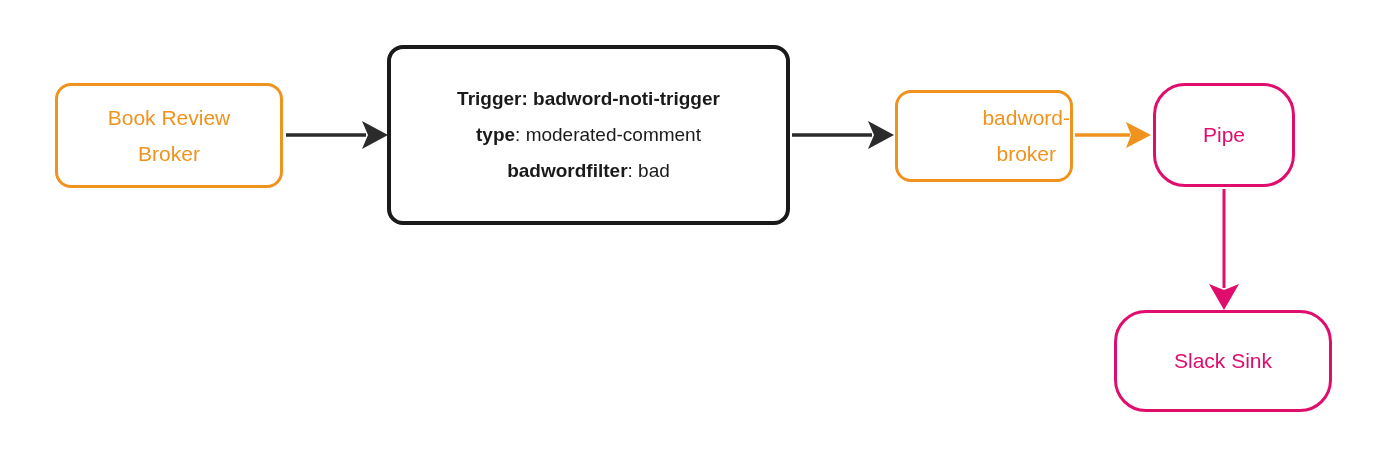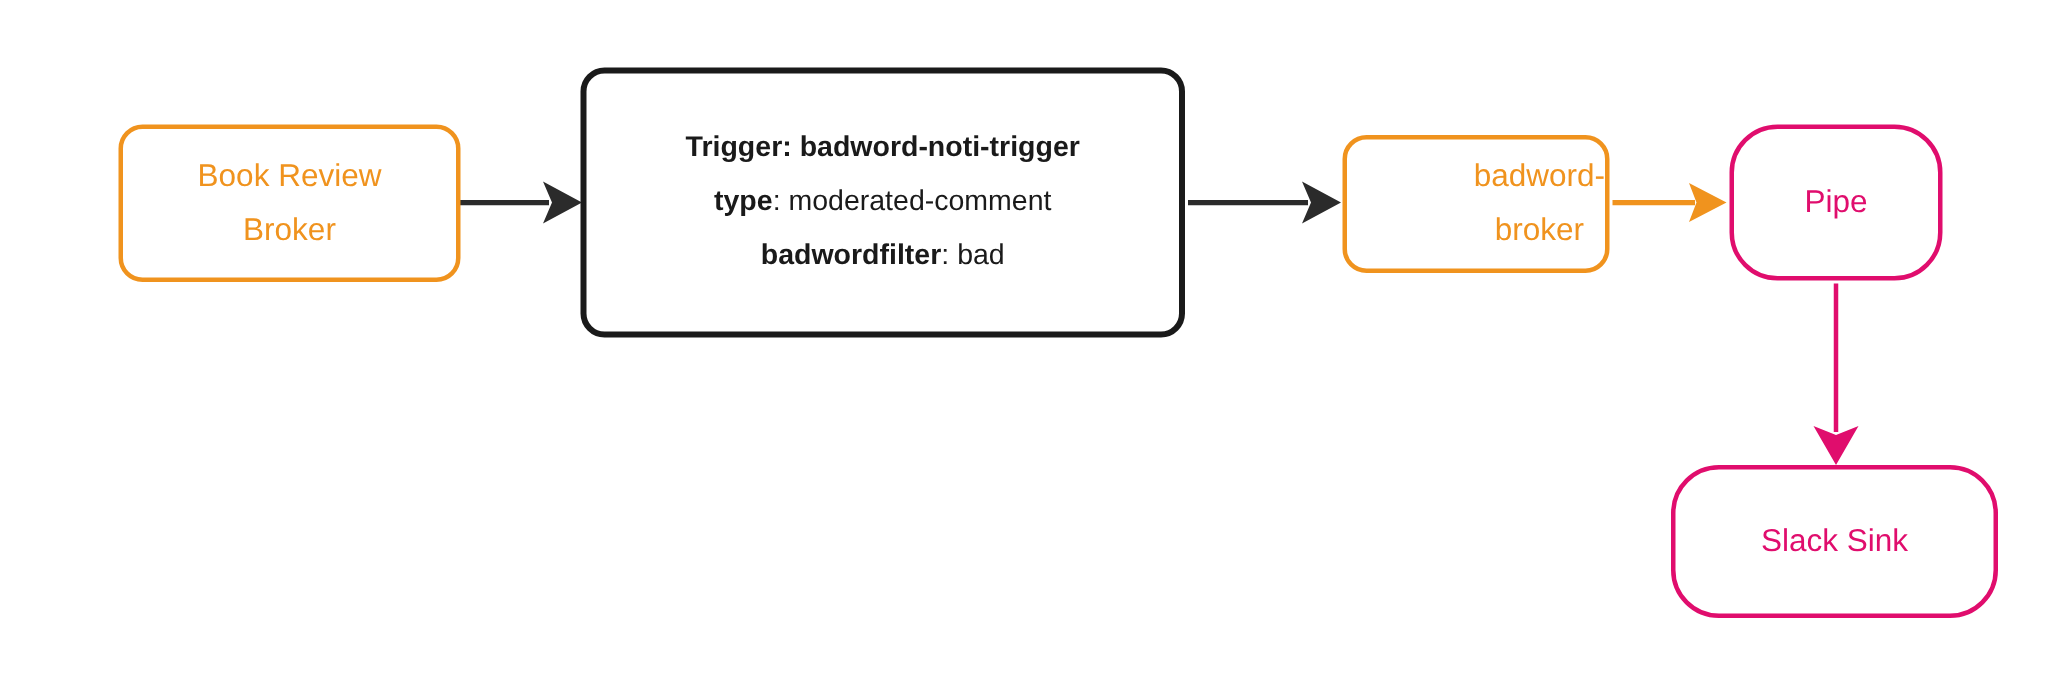--- a/index.html
+++ b/index.html
@@ -46,21 +46,21 @@
     color: var(--pink, #E00D6D);
     border-radius: 32px;
     font-size: 21px;
   }
   .node-black {
     border: 4px solid var(--black, #1A1A1A);
     color: var(--black, #1A1A1A);
     border-radius: 16px;
     font-size: 19px;
   }
-  #node-book-review-broker { left: 55px;  top: 83px;  width: 228px; height: 105px; margin-left: 24px; }
+  #node-book-review-broker { left: 55px;  top: 83px;  width: 228px; height: 105px; }
   #node-trigger            { left: 387px; top: 45px;  width: 403px; height: 180px; }
   #node-badword-broker     { left: 895px; top: 90px;  width: 178px; height: 92px; justify-content: flex-end;  }
   #node-pipe               { left: 1153px;top: 83px;  width: 142px; height: 104px; }
   #node-slack-sink         { left: 1114px;top: 310px; width: 218px; height: 102px; }
 
   .trigger-lines { line-height: 36px; }
   .trigger-line .seg-bold { font-weight: 700; }
   .trigger-line .seg-rest { font-weight: 400; }
 
   .arrow-shaft-black { stroke: var(--arrow-dark, #2B2B2B); stroke-width: 3.5; }

